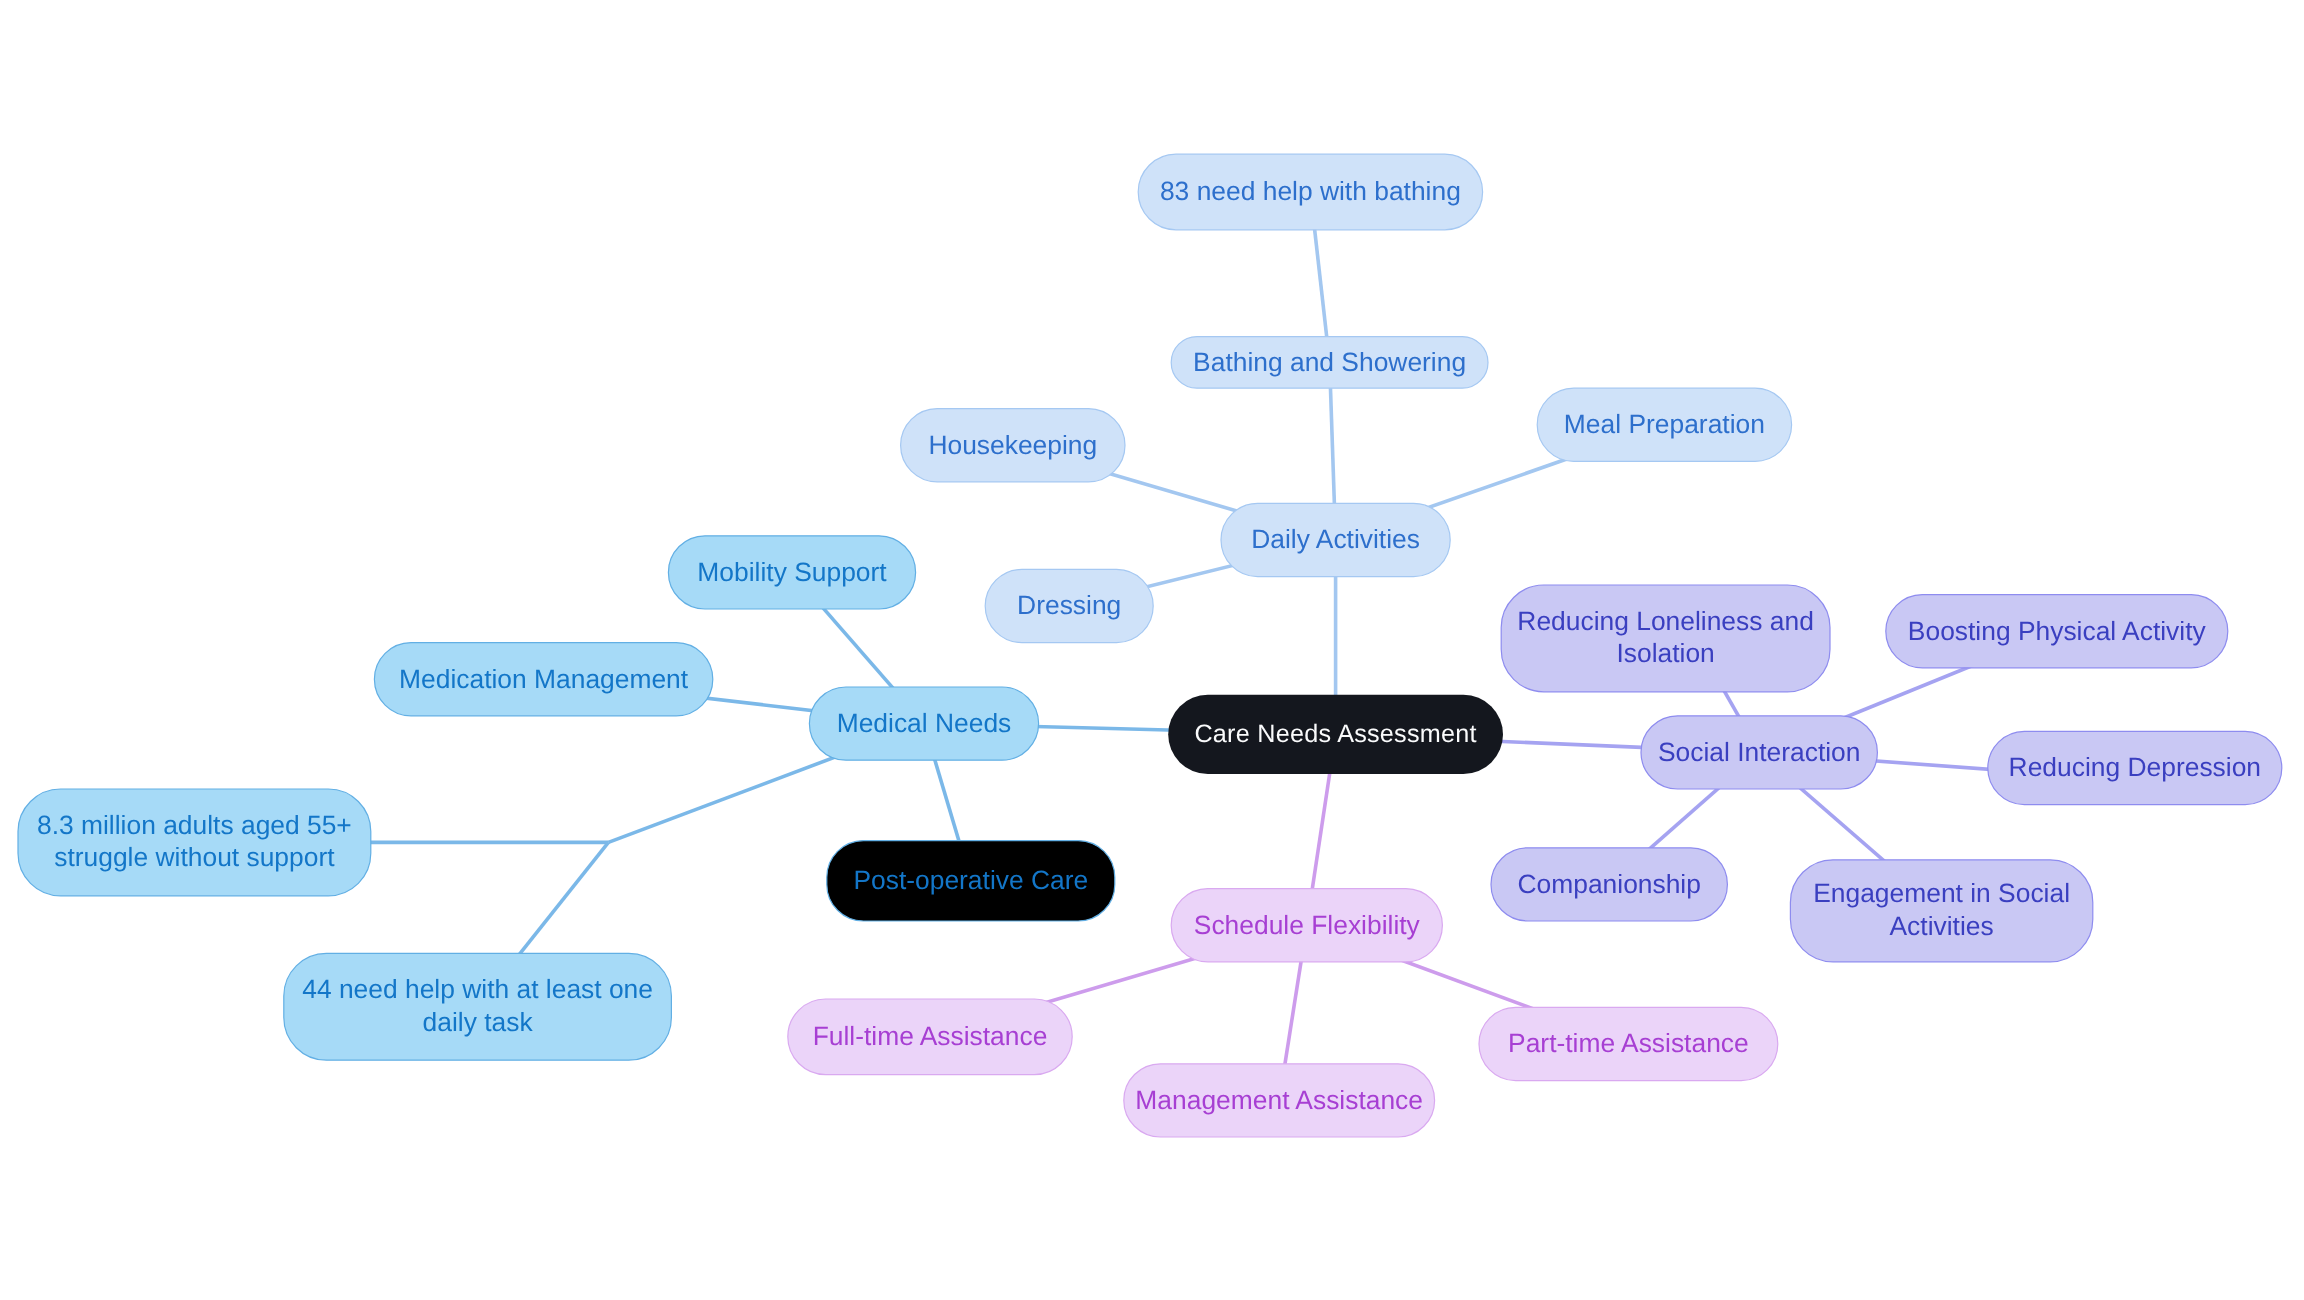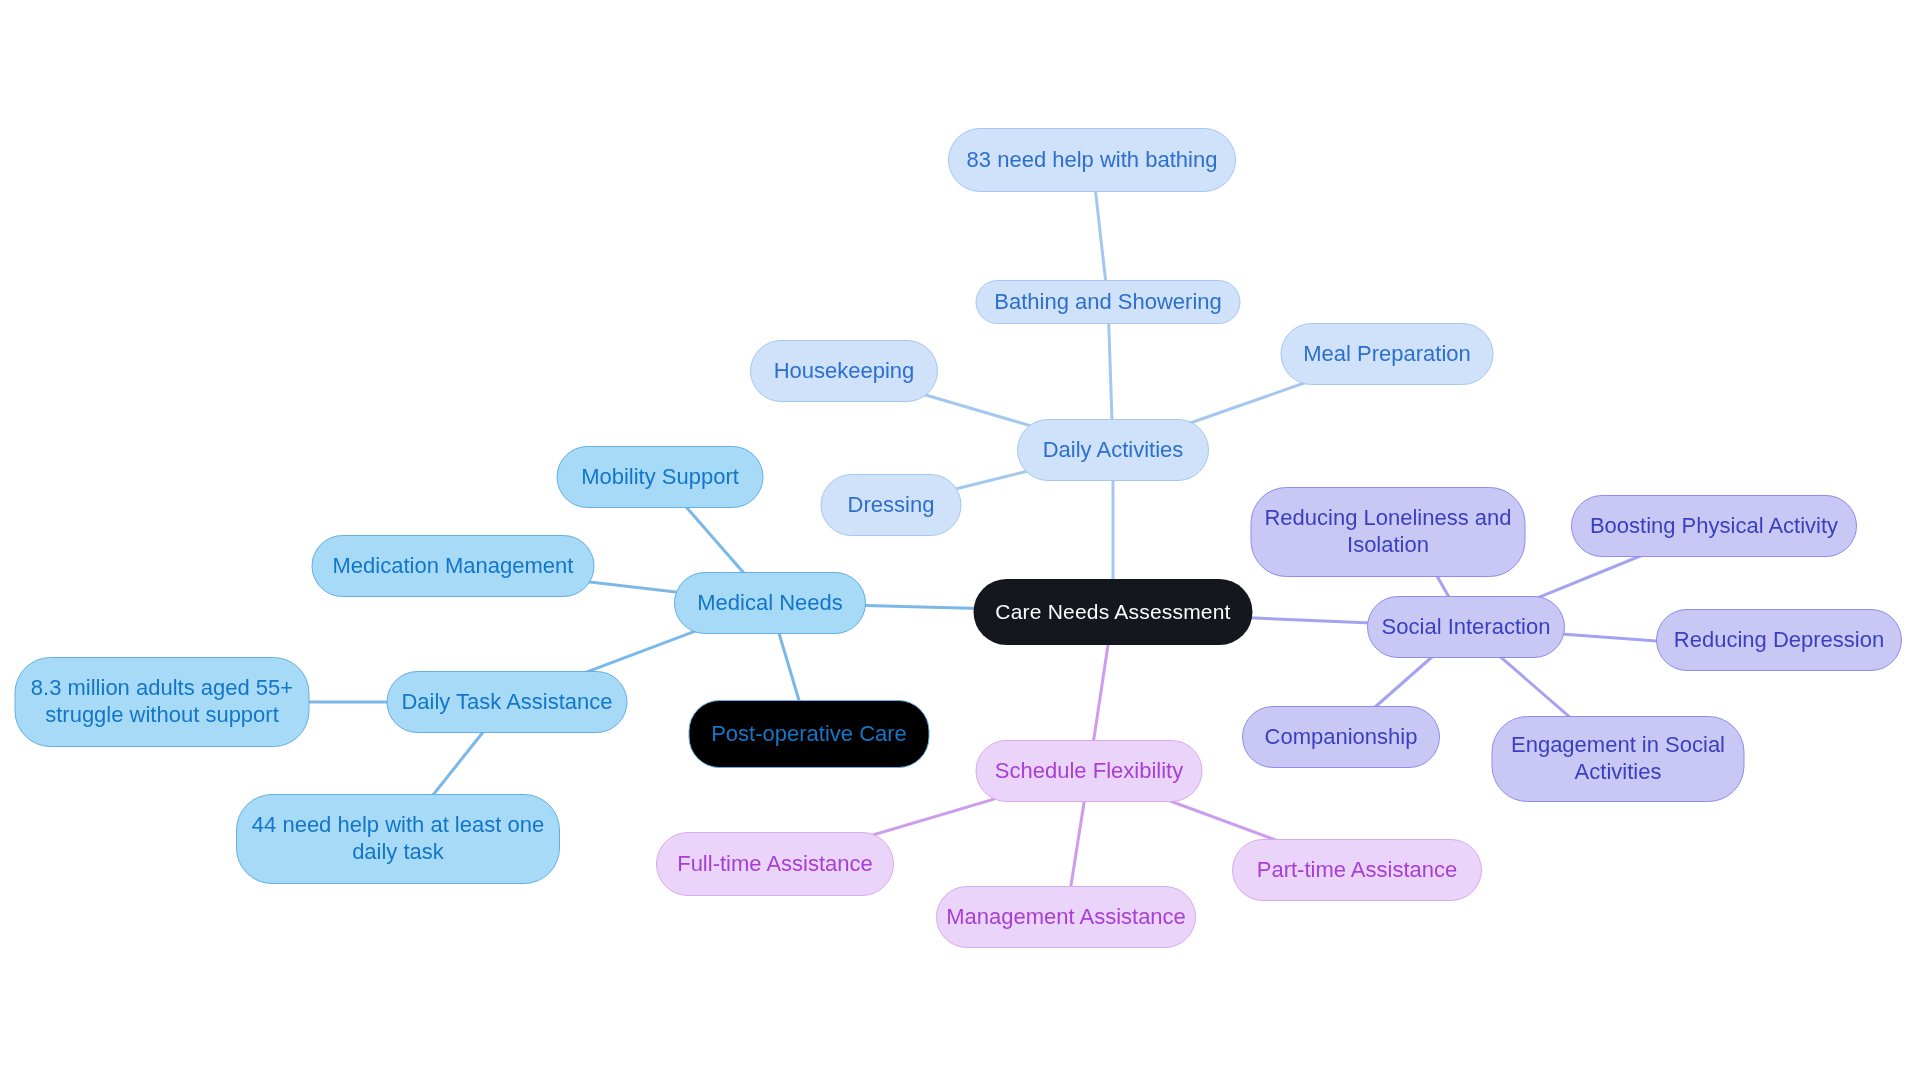--- a/index.html
+++ b/index.html
@@ -81,21 +81,20 @@
       <div class="node center-node" style="left: 1113px; top: 612px; width: 279px; height: 66px; border-radius: 33px; background: rgb(20, 23, 30); border-color: rgb(20, 23, 30); color: rgb(250, 251, 252);">Care Needs Assessment</div>
       <div class="node" style="left: 1113px; top: 450px; width: 192px; height: 62px; border-radius: 31px; background: rgb(207, 226, 249); border-color: rgb(165, 200, 242); color: rgb(45, 111, 204);">Daily Activities</div>
       <div class="node" style="left: 1108px; top: 302px; width: 265px; height: 44px; border-radius: 31px; background: rgb(207, 226, 249); border-color: rgb(165, 200, 242); color: rgb(45, 111, 204);">Bathing and Showering</div>
       <div class="node" style="left: 1092px; top: 160px; width: 288px; height: 64px; border-radius: 32px; background: rgb(207, 226, 249); border-color: rgb(165, 200, 242); color: rgb(45, 111, 204);">83 need help with bathing</div>
       <div class="node" style="left: 844px; top: 371px; width: 188px; height: 62px; border-radius: 31px; background: rgb(207, 226, 249); border-color: rgb(165, 200, 242); color: rgb(45, 111, 204);">Housekeeping</div>
       <div class="node" style="left: 1387px; top: 354px; width: 213px; height: 62px; border-radius: 31px; background: rgb(207, 226, 249); border-color: rgb(165, 200, 242); color: rgb(45, 111, 204);">Meal Preparation</div>
       <div class="node" style="left: 891px; top: 505px; width: 141px; height: 62px; border-radius: 31px; background: rgb(207, 226, 249); border-color: rgb(165, 200, 242); color: rgb(45, 111, 204);">Dressing</div>
       <div class="node" style="left: 770px; top: 603px; width: 192px; height: 62px; border-radius: 31px; background: rgb(166, 218, 247); border-color: rgb(98, 175, 228); color: rgb(19, 118, 200);">Medical Needs</div>
       <div class="node" style="left: 660px; top: 477px; width: 207px; height: 62px; border-radius: 31px; background: rgb(166, 218, 247); border-color: rgb(98, 175, 228); color: rgb(19, 118, 200);">Mobility Support</div>
       <div class="node" style="left: 453px; top: 566px; width: 283px; height: 62px; border-radius: 31px; background: rgb(166, 218, 247); border-color: rgb(98, 175, 228); color: rgb(19, 118, 200);">Medication Management</div>
-      <div class="node" style="left: 507px; top: 702px; width: 241px; height: 62px; border-radius: 31px; background: rgb(166, 218, 247); border-color: rgb(98, 175, 228); color: rgb(19, 118, 200);">Daily Task Assistance</div>
       <div class="node" style="left: 809px; top: 734px; width: 241px; height: 68px; border-radius: 31px; background: #000000; border-color: rgb(98, 175, 228); color: rgb(19, 118, 200);">Post-operative Care</div>
       <div class="node" style="left: 162px; top: 702px; width: 295px; height: 90px; border-radius: 36px; background: rgb(166, 218, 247); border-color: rgb(98, 175, 228); color: rgb(19, 118, 200);">8.3 million adults aged 55+
 struggle without support</div>
       <div class="node" style="left: 398px; top: 839px; width: 324px; height: 90px; border-radius: 36px; background: rgb(166, 218, 247); border-color: rgb(98, 175, 228); color: rgb(19, 118, 200);">44 need help with at least one
 daily task</div>
       <div class="node" style="left: 1466px; top: 627px; width: 198px; height: 62px; border-radius: 31px; background: rgb(201, 200, 244); border-color: rgb(142, 140, 239); color: rgb(58, 63, 192);">Social Interaction</div>
       <div class="node" style="left: 1388px; top: 490px; width: 275px; height: 90px; border-radius: 36px; background: rgb(201, 200, 244); border-color: rgb(142, 140, 239); color: rgb(58, 63, 192); margin-top: 42px;">Reducing Loneliness and
 Isolation</div>
       <div class="node" style="left: 1714px; top: 526px; width: 286px; height: 62px; border-radius: 31px; background: rgb(201, 200, 244); border-color: rgb(142, 140, 239); color: rgb(58, 63, 192);">Boosting Physical Activity</div>
       <div class="node" style="left: 1779px; top: 640px; width: 246px; height: 62px; border-radius: 31px; background: rgb(201, 200, 244); border-color: rgb(142, 140, 239); color: rgb(58, 63, 192);">Reducing Depression</div>

